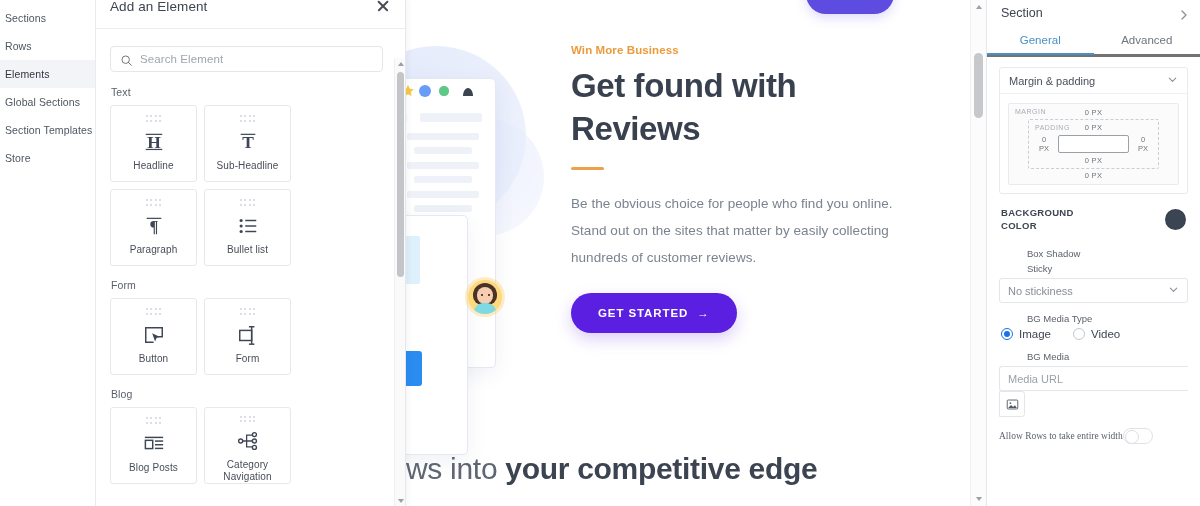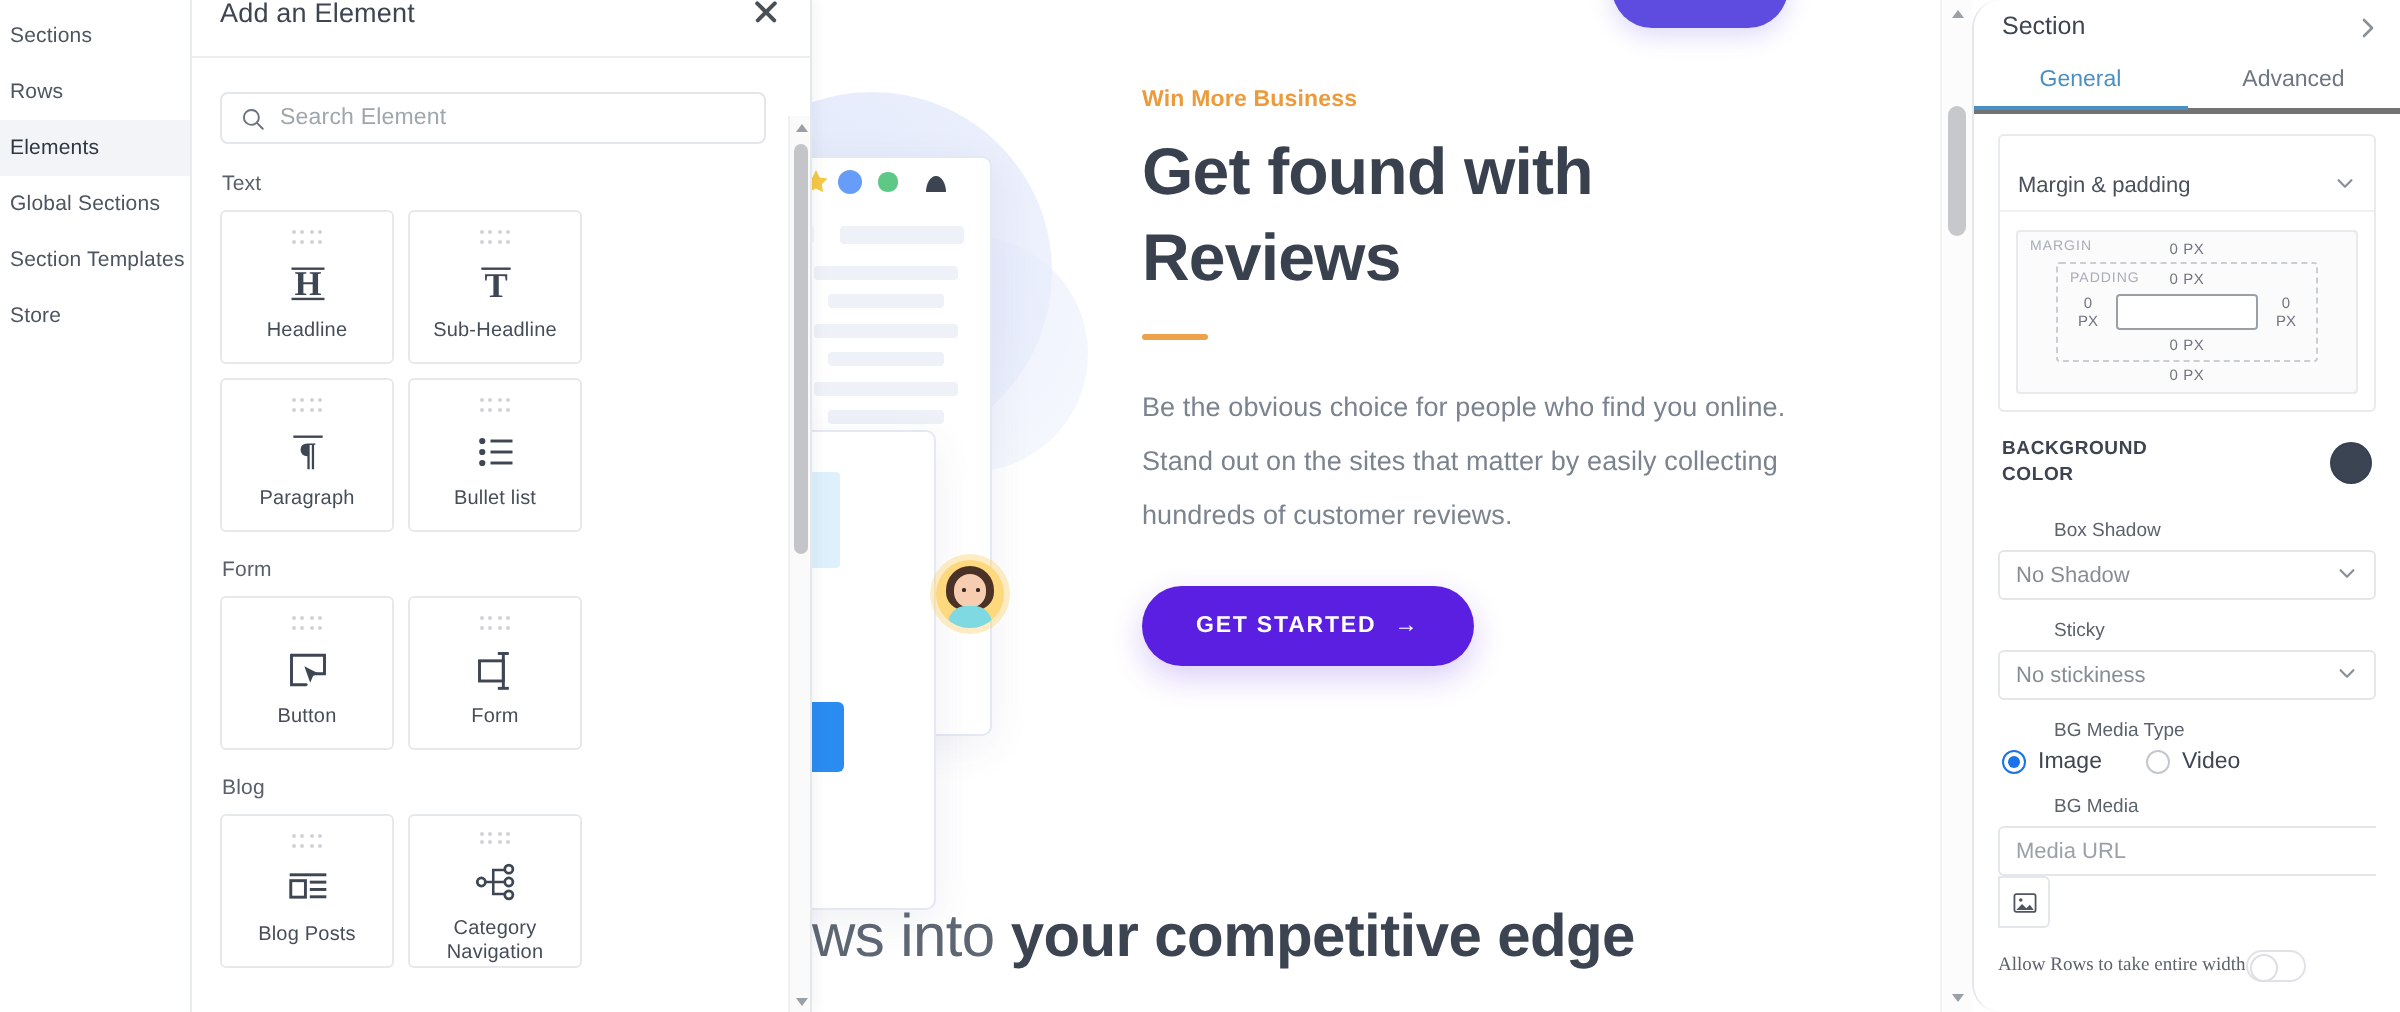--- a/index.html
+++ b/index.html
@@ -178,21 +178,21 @@
   .cscroll .arrow-up { top: 0; } .cscroll .arrow-dn { bottom: 0; }
   .cthumb {
     position: absolute; left: 3px; width: 9px; top: 53px; height: 65px;
     background: #c6c8cb; border-radius: 5px;
   }
 
   
   .right {
     width: 214px; flex: 0 0 214px; height: 506px; background: #fff;
     border-left: 1px solid #e4e7eb; display: flex; flex-direction: column;
-    position: relative; z-index: 2; border-radius: 14px;
+    position: relative; z-index: 2;
   }
   .right-head {
     height: 26px; flex: 0 0 26px; display: flex; align-items: center;
     justify-content: space-between; padding: 0 10px 0 14px;
   }
   .right-title { font-size: 12.5px; color: #3e4450; }
   .chev-r { width: 12px; height: 12px; cursor: pointer; }
   .tabs { display: flex; border-bottom: 3px solid #737373; }
   .tab {
     flex: 1 1 50%; text-align: center; font-size: 11.5px; padding: 8px 0 7px;
@@ -203,21 +203,20 @@
 
   .right-body { flex: 1 1 auto; overflow: hidden; padding: 10px 12px 0; }
   .accordion {
     border: 1px solid #e7eaee; border-radius: 3px; margin-bottom: 12px;
     overflow: visible;
   }
   .acc-head {
     height: 26px; display: flex; align-items: center; justify-content: space-between;
     padding: 0 9px; font-size: 11px; color: #4a505a; cursor: pointer;
     border-bottom: 1px solid #eef0f3;
-    margin-top: 12px;
   }
   .boxmodel { padding: 9px 8px 8px; position: relative; }
   .margin-box {
     border: 1px solid #e8eaee; background: #fbfbfc; border-radius: 2px;
     padding: 4px 6px 4px; position: relative;
   }
   .bm-tag {
     font-size: 7px; color: #a8adb6; letter-spacing: .5px; position: absolute;
     left: 6px; top: 4px;
   }
@@ -658,28 +657,20 @@
 
       <div class="bg-row">
         <div class="bg-label">
           <div>BACKGROUND</div>
           <div>COLOR</div>
         </div>
         <div class="swatch"></div>
       </div>
 
       <div class="field-label">Box Shadow</div>
-      <div class="select">
-        <span>No Shadow</span>
-        <span>
-          <svg viewBox="0 0 12 12" width="11" height="11">
-            <path d="M2.5 4.5L6 8l3.5-3.5" fill="none" stroke="#8a9099" stroke-width="1.2" stroke-linecap="round" stroke-linejoin="round"></path>
-          </svg>
-        </span>
-      </div>
 
       <div class="field-label">Sticky</div>
       <div class="select">
         <span>No stickiness</span>
         <span>
           <svg viewBox="0 0 12 12" width="11" height="11">
             <path d="M2.5 4.5L6 8l3.5-3.5" fill="none" stroke="#8a9099" stroke-width="1.2" stroke-linecap="round" stroke-linejoin="round"></path>
           </svg>
         </span>
       </div>

